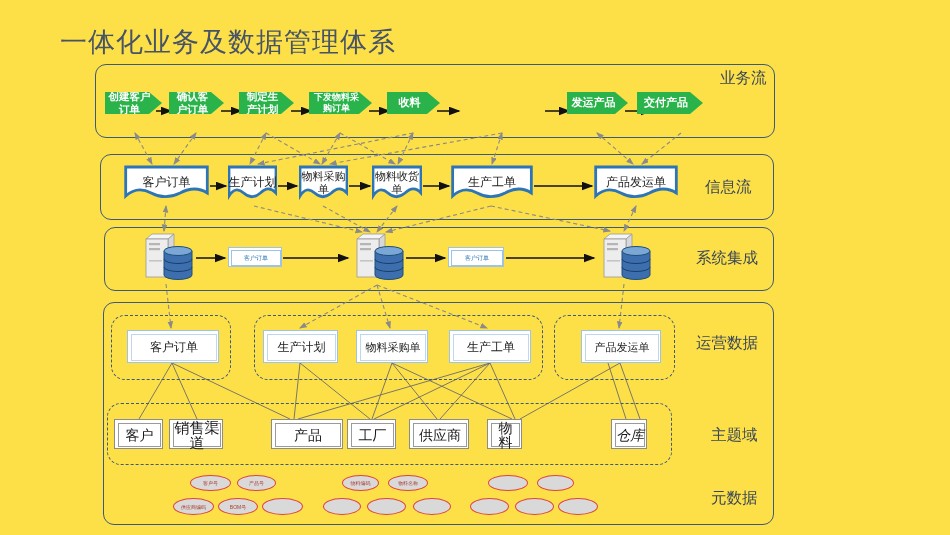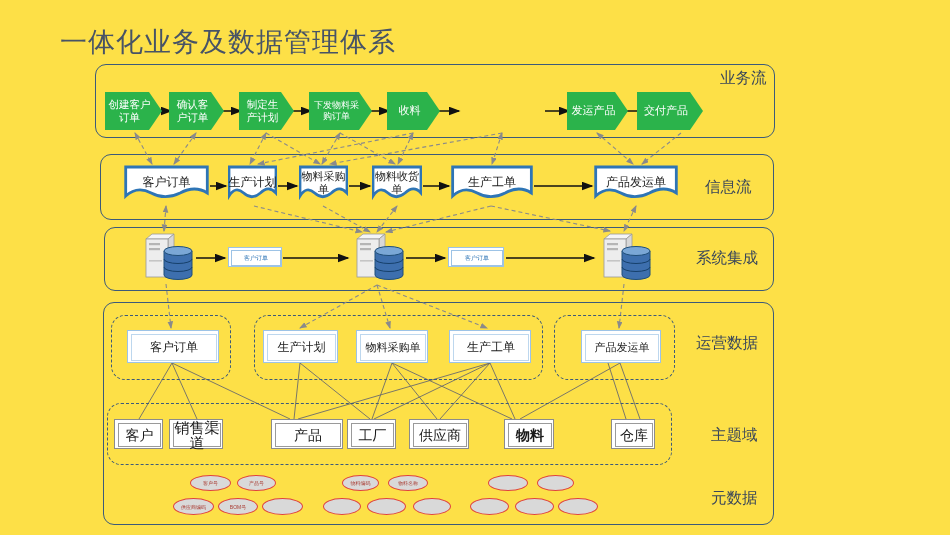--- a/index.html
+++ b/index.html
@@ -3,23 +3,23 @@
 <meta charset="utf-8">
 <style>
   html,body{margin:0;padding:0;background:#fff;}
   #slide{position:relative;width:950px;height:535px;background:#fde047;overflow:hidden;
          font-family:"Liberation Sans","DejaVu Sans",sans-serif;}
   .abs{position:absolute;}
   #title{left:60px;top:24px;font-size:27px;letter-spacing:1px;color:#475366;z-index:4;}
   .band{position:absolute;border:1.6px solid #3c5a7a;border-radius:11px;z-index:1;background:transparent;}
   .band-label{position:absolute;font-size:15.5px;color:#39465a;z-index:4;white-space:nowrap;}
   
-  .chev{position:absolute;top:92px;height:38px;background:#2bb34b;color:#fff;display:flex;
+  .chev{position:absolute;top:92px;height:22px;background:#2bb34b;color:#fff;display:flex;
         align-items:center;justify-content:center;text-align:center;font-size:10.5px;line-height:1.2;
-        font-weight:normal;padding:0 11px 0 3px;box-sizing:border-box;z-index:3;
+        font-weight:bold;padding:0 11px 0 3px;box-sizing:border-box;z-index:3;
         clip-path:polygon(0 0,calc(100% - 13px) 0,100% 50%,calc(100% - 13px) 100%,0 100%);}
   
   .doc{position:absolute;top:165px;height:40px;z-index:3;}
   .doc svg{position:absolute;left:0;top:0;width:100%;height:100%;}
   .doc .doc-label{position:absolute;left:0;right:0;top:3px;bottom:8px;display:flex;align-items:center;
         justify-content:center;text-align:center;font-size:12px;color:#1a1a1a;line-height:1.1;}
   
   .server{position:absolute;top:233px;width:54px;height:50px;z-index:3;}
   .msgbox{position:absolute;top:247px;height:20px;border:1px solid #9dc3e6;background:#fff;
         padding:2px;box-sizing:border-box;z-index:3;}
@@ -266,24 +266,24 @@
   </div>
   <div class="subbox" style="left:271px;width:72px;">
     <div class="inner">产品</div>
   </div>
   <div class="subbox" style="left:347px;width:49px;">
     <div class="inner">工厂</div>
   </div>
   <div class="subbox" style="left:409px;width:60px;">
     <div class="inner">供应商</div>
   </div>
-  <div class="subbox" style="left:504px;width:50px;font-weight:bold;">
+  <div class="subbox" style="left:487px;width:35px;">
     <div class="inner">物料</div>
   </div>
-  <div class="subbox" style="left:611px;width:44px;">
+  <div class="subbox" style="left:611px;width:36px;font-style:italic;">
     <div class="inner">仓库</div>
   </div>
 
   <div class="mell" style="left:190px;top:475px;width:41px;height:16px;">客户号</div>
   <div class="mell" style="left:237px;top:475px;width:39px;height:16px;">产品号</div>
   <div class="mell" style="left:173px;top:498px;width:41px;height:17px;">供应商编码</div>
   <div class="mell" style="left:218px;top:498px;width:40px;height:17px;">BOM号</div>
   <div class="mell" style="left:262px;top:498px;width:41px;height:17px;"></div>
 
   <div class="mell" style="left:342px;top:475px;width:37px;height:16px;">物料编码</div>

